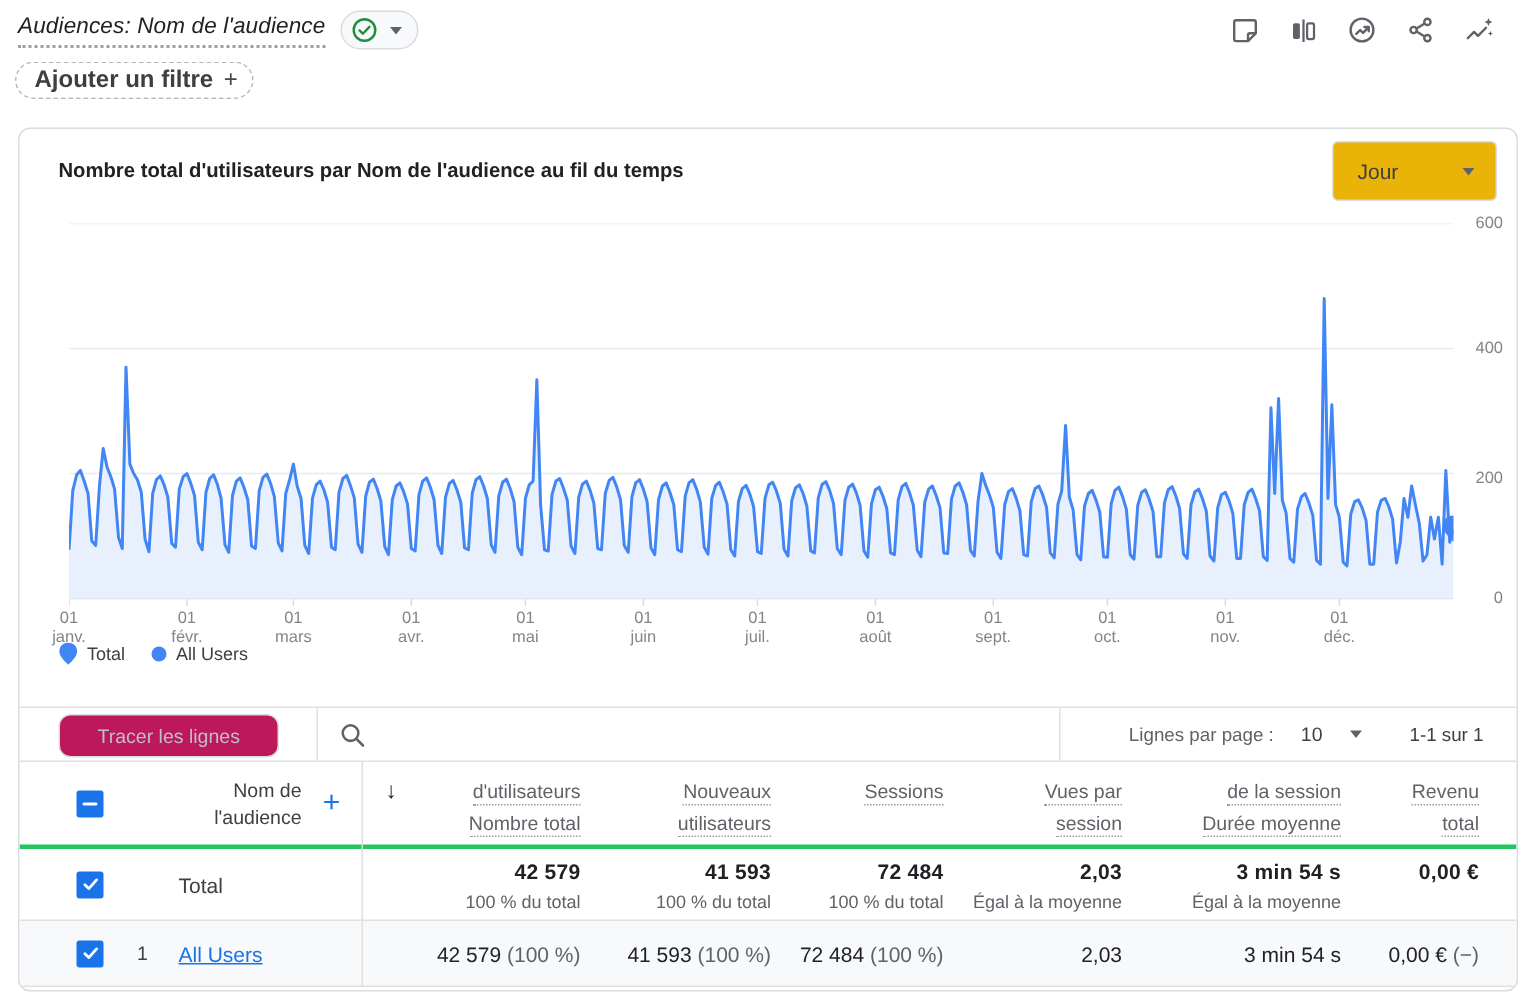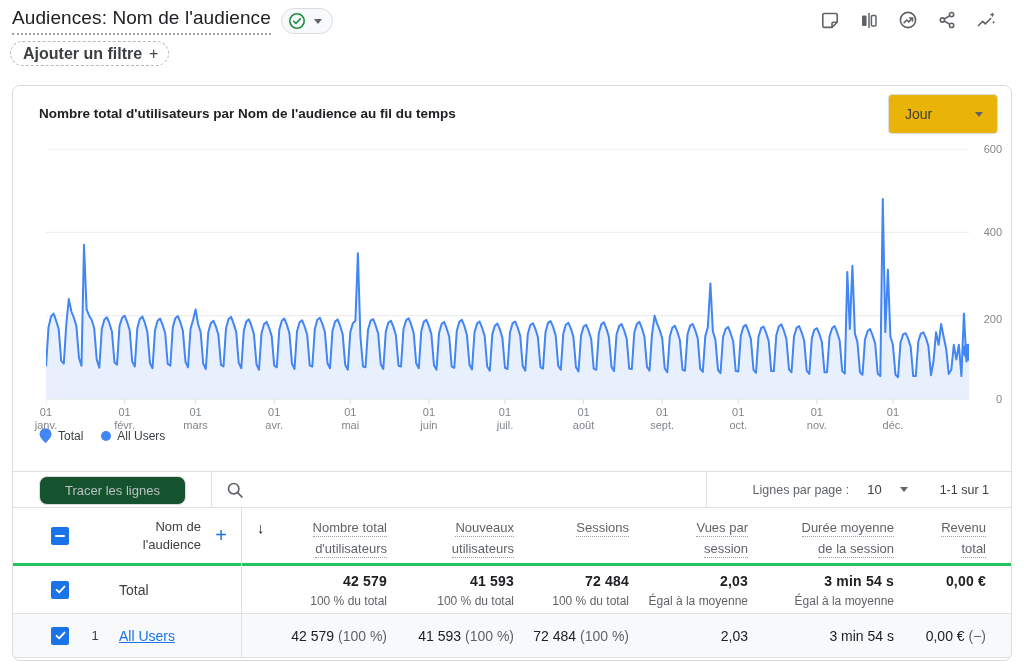--- a/index.html
+++ b/index.html
@@ -3,22 +3,22 @@
 <meta charset="utf-8">
 <style>
   * { margin:0; padding:0; box-sizing:border-box; }
   html,body { width:1024px; height:662px; overflow:hidden; background:#fff;
     font-family:"Liberation Sans", sans-serif; color:#3c4043; }
   .page { position:relative; width:1024px; height:662px; }
 
   
   .topbar { position:absolute; top:0; left:0; right:0; height:40px; }
   .page-title-wrap { position:absolute; left:12px; top:7px; display:flex; align-items:center; gap:10px; }
-  .page-title { font-size:19px; font-weight:400; color:#202124; padding-bottom:4px;
-    border-bottom:2px dotted #9aa0a6; letter-spacing:.1px; }
+  .page-title { font-size:15px; font-weight:400; color:#202124; padding-bottom:4px;
+    border-bottom:2px dotted #9aa0a6; letter-spacing:.1px;font-style:italic; }
   .audience-pill { display:flex; align-items:center; gap:8px; height:26px; padding:0 10px 0 6px;
     border:1px solid #dadce0; border-radius:13px; background:#f8f9fa; cursor:pointer; }
   .caret { width:0; height:0; border-left:4.5px solid transparent; border-right:4.5px solid transparent;
     border-top:5px solid #5f6368; }
   .toolbar { position:absolute; top:8px; right:26px; display:flex; gap:15px; }
   .tool-icon { width:24px; height:24px; display:flex; align-items:center; justify-content:center; cursor:pointer; }
   .filter-chip { position:absolute; left:10px; top:41px; display:flex; align-items:center; gap:7px;
     height:25px; padding:0 10px 0 12px; border:1px dashed #b5b8ba; border-radius:13px; cursor:pointer; }
   .filter-chip .label { font-size:16px; font-weight:700; color:#3c4043; }
   .filter-chip .plus { font-size:16px; font-weight:400; color:#444746; line-height:1; }
@@ -39,21 +39,21 @@
   .x-label { position:absolute; top:320px; transform:translateX(-50%); text-align:center;
     font-size:11px; color:#80868b; line-height:13px; display:flex; flex-direction:column; }
   .legend { position:absolute; left:26px; top:342px; display:flex; align-items:center; gap:18px; }
   .legend-item { display:flex; align-items:center; gap:6px; font-size:12px; color:#3c4043; }
   .legend-dot { width:10px; height:10px; border-radius:50%; background:#4285f4; }
 
   
   .controls { position:absolute; left:0; right:0; top:385px; height:37px;
     border-top:1px solid #e0e0e0; border-bottom:1px solid #e0e0e0; display:flex; align-items:center; }
   .plot-rows-btn { position:absolute; left:26px; top:4px; width:147px; height:29px;
-    border:1px solid #dadce0; border-radius:8px; background:#14532d; color:#bdc1c6;
+    border:1px solid #dadce0; border-radius:8px; background:#be185d; color:#bdc1c6;
     font-size:13px; font-weight:500; font-family:inherit; }
   .vdiv1 { position:absolute; left:198px; top:0; bottom:0; width:1px; background:#e0e0e0; }
   .vdiv2 { position:absolute; left:693px; top:0; bottom:0; width:1px; background:#e0e0e0; }
   .search-wrap { position:absolute; left:213px; top:0; height:100%; display:flex; align-items:center; gap:12px; }
   .search-input { border:none; outline:none; font-size:14px; font-family:inherit; color:#3c4043; width:300px; }
   .search-input::placeholder { color:#5f6368; }
   .pager { position:absolute; right:22px; top:0; height:100%; display:flex; align-items:center; }
   .pager .rpp-label { font-size:12.5px; color:#5f6368; }
   .pager .rpp-value { font-size:13px; color:#3c4043; margin-left:18px; }
   .pager .caret { margin-left:18px; cursor:pointer; }
@@ -285,37 +285,37 @@
         <div></div>
         <div class="dim-header">
           <div>Nom de</div>
           <div>l'audience</div>
         </div>
         <div class="add-dim">+</div>
       </div>
       <span class="sort-arrow">↓</span>
       <div class="metrics">
         <div class="cell th-cell">
+          <div><span class="u">d'utilisateurs</span></div>
           <div><span class="u">Nombre total</span></div>
-          <div><span class="u">d'utilisateurs</span></div>
         </div>
         <div class="cell th-cell">
           <div><span class="u">Nouveaux</span></div>
           <div><span class="u">utilisateurs</span></div>
         </div>
         <div class="cell th-cell">
           <div><span class="u">Sessions</span></div>
         </div>
         <div class="cell th-cell">
           <div><span class="u">Vues par</span></div>
           <div><span class="u">session</span></div>
         </div>
         <div class="cell th-cell">
+          <div><span class="u">de la session</span></div>
           <div><span class="u">Durée moyenne</span></div>
-          <div><span class="u">de la session</span></div>
         </div>
         <div class="cell th-cell">
           <div><span class="u">Revenu</span></div>
           <div><span class="u">total</span></div>
         </div>
       </div>
     </div>
 
     <div class="row-total">
       <div class="left-zone">

